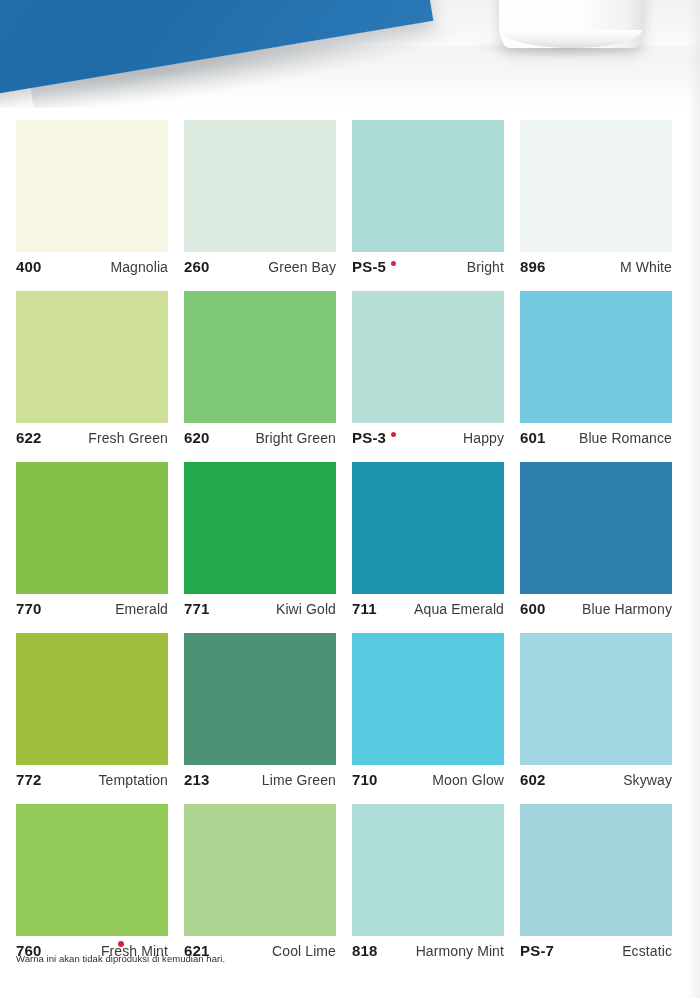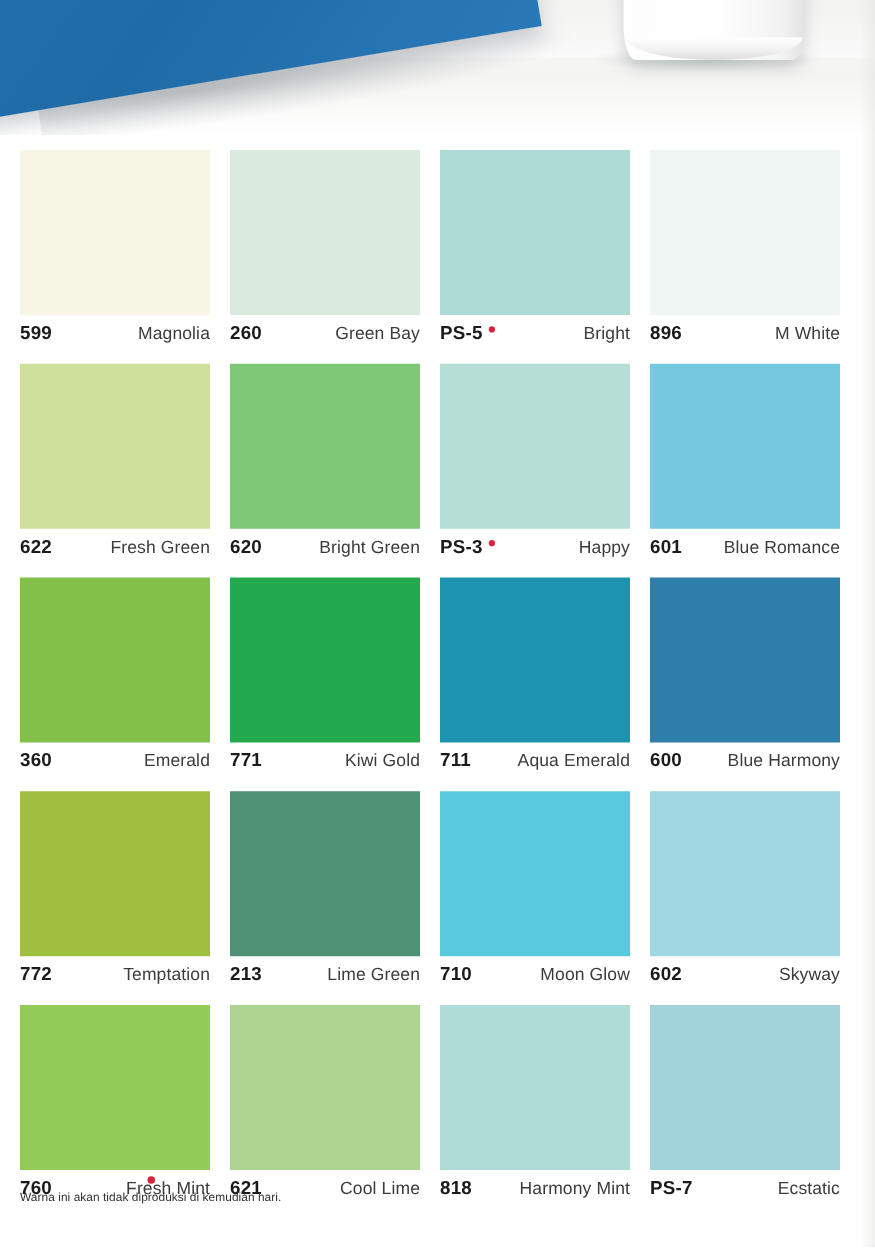--- a/index.html
+++ b/index.html
@@ -184,21 +184,21 @@
     <div class="can-base"></div>
   </div>
 </div>
 
 <div class="swatch-grid" id="swatch-grid">
     <div class="swatch-row">
       <div class="swatch-cell">
         <div class="swatch-chip" style="background: rgb(247, 246, 228);"></div>
         <div class="swatch-caption">
           <span class="swatch-code">
-            <span>599</span>
+            <span>400</span>
           </span>
           <span class="swatch-name">Magnolia</span>
         </div>
       </div>
       <div class="swatch-cell">
         <div class="swatch-chip" style="background: rgb(219, 234, 222);"></div>
         <div class="swatch-caption">
           <span class="swatch-code">
             <span>260</span>
           </span>
@@ -262,21 +262,21 @@
           </span>
           <span class="swatch-name">Blue Romance</span>
         </div>
       </div>
     </div>
     <div class="swatch-row">
       <div class="swatch-cell">
         <div class="swatch-chip" style="background: rgb(130, 192, 74);"></div>
         <div class="swatch-caption">
           <span class="swatch-code">
-            <span>360</span>
+            <span>770</span>
           </span>
           <span class="swatch-name">Emerald</span>
         </div>
       </div>
       <div class="swatch-cell">
         <div class="swatch-chip" style="background: rgb(35, 169, 78);"></div>
         <div class="swatch-caption">
           <span class="swatch-code">
             <span>771</span>
           </span>

